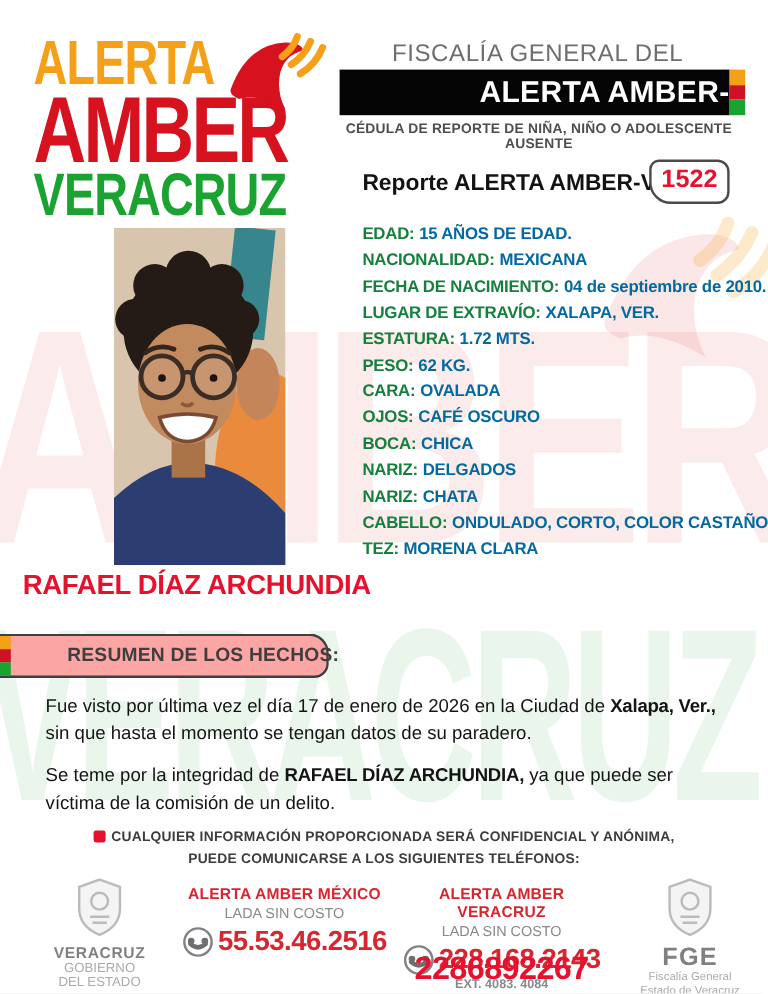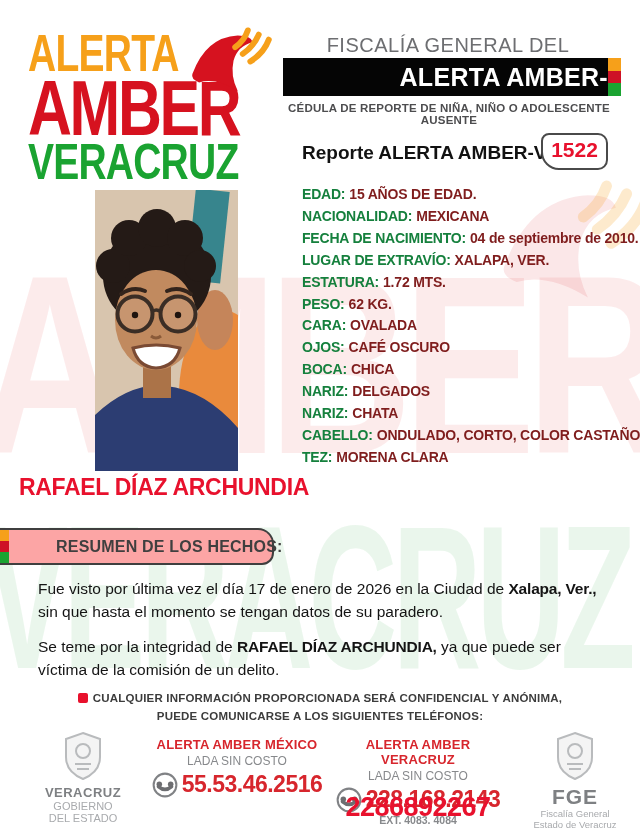--- a/index.html
+++ b/index.html
@@ -34,21 +34,21 @@
   .report-row { position:absolute; left:302px; top:142px; font-size:19px; font-weight:bold; color:#121212; }
   .report-box { position:absolute; left:541px; top:133px; width:67px; height:37px;
                 border:2px solid #4a4a4a; border-radius:8px 10px 10px 18px; background:#fff;
                 text-align:center; }
   .report-box span { font-size:21px; font-weight:bold; color:#e8112d; line-height:30px; }
 
   
   .fields { position:absolute; left:302px; top:184px; width:336px; }
   .frow { font-size:14px; font-weight:bold; line-height:21.9px; letter-spacing:-0.2px; white-space:nowrap; }
   .frow .lab { color:#15803d; }
-  .frow .val { color:#7f1d1d; margin-left:4px; }
+  .frow .val { color:#0369a1; margin-left:4px; }
 
   
   .photo { position:absolute; left:95px; top:190px; width:143px; height:281px; overflow:hidden; }
 
   
   .name { position:absolute; left:8px; top:474px; width:312px; text-align:center;
           font-size:23px; font-weight:bold; color:#e8112d; letter-spacing:-0.3px; }
 
   
   .resumen { position:absolute; left:0; top:528px; width:274px; height:37px; background:#fca5a5;

